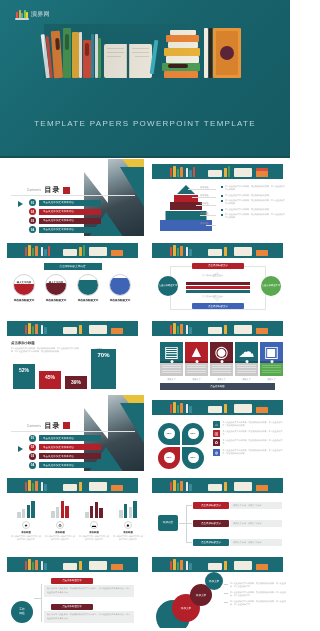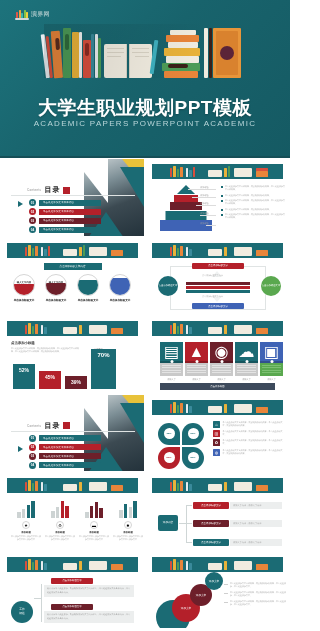--- a/index.html
+++ b/index.html
@@ -220,22 +220,21 @@
       <div class="bk" style="left:126px;bottom:43px;width:26px;height:5px;background:#f0ece0;border-radius:1px;"></div>
 
       <div class="bk" style="left:160px;width:4px;height:50px;background:#f0ece0;"></div>
       <div class="bk" style="left:165px;width:3px;height:50px;background:#3b2018;"></div>
       <div class="bk" style="left:169px;width:28px;height:50px;background:#e8953a;border-radius:1px;"></div>
       <div class="bk" style="left:172px;width:22px;height:44px;bottom:3px;background:#d9822e;border-radius:1px;"></div>
       <div class="bk" style="left:176px;width:14px;height:14px;bottom:18px;background:#5b2438;border-radius:50%;"></div>
     </div>
     <div class="shadow-strip"></div>
 
-    <div class="hero-title">大学生职业规划PPT模板</div>
-    <div class="hero-sub">ACADEMIC PAPERS POWERPOINT ACADEMIC</div>
+    <div class="hero-sub">TEMPLATE PAPERS POWERPOINT TEMPLATE</div>
     <div class="hero-rule"></div>
   </div>
 
   <div class="grid">
 
     <div class="slide">
       <div class="c-photo">
         <div class="c-ph-img"></div>
         <div class="tri" style="left:-10px;top:0;border-left:34px solid transparent;border-top:44px solid #fff;"></div>
         <div class="tri" style="right:0;top:0;border-right:22px solid #e8c23a;border-bottom:26px solid transparent;"></div>

